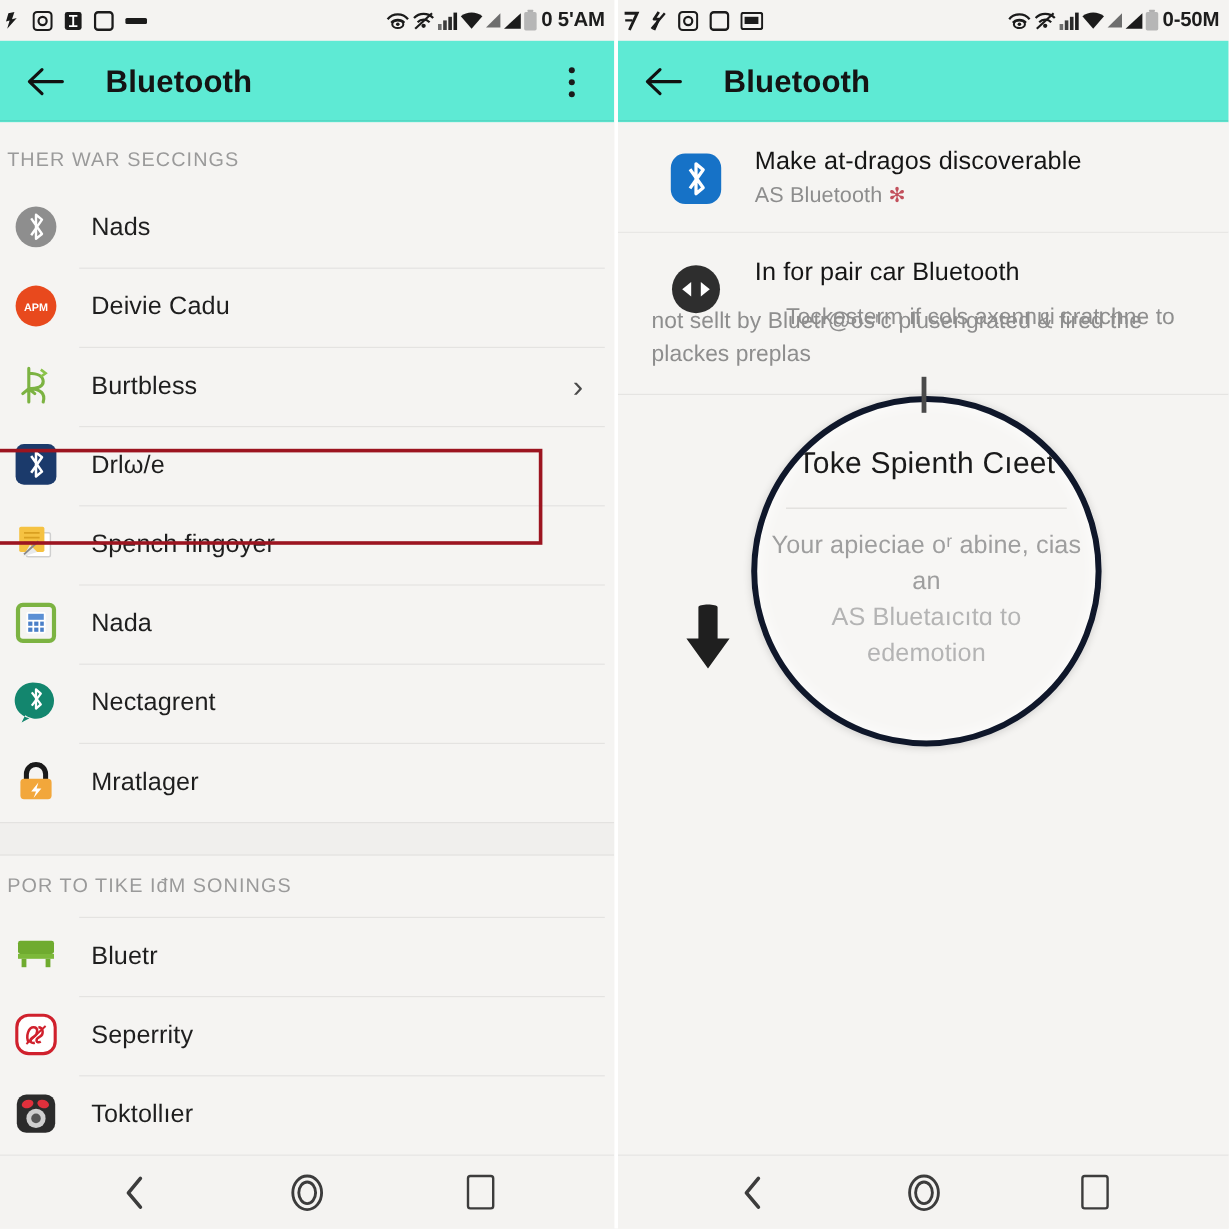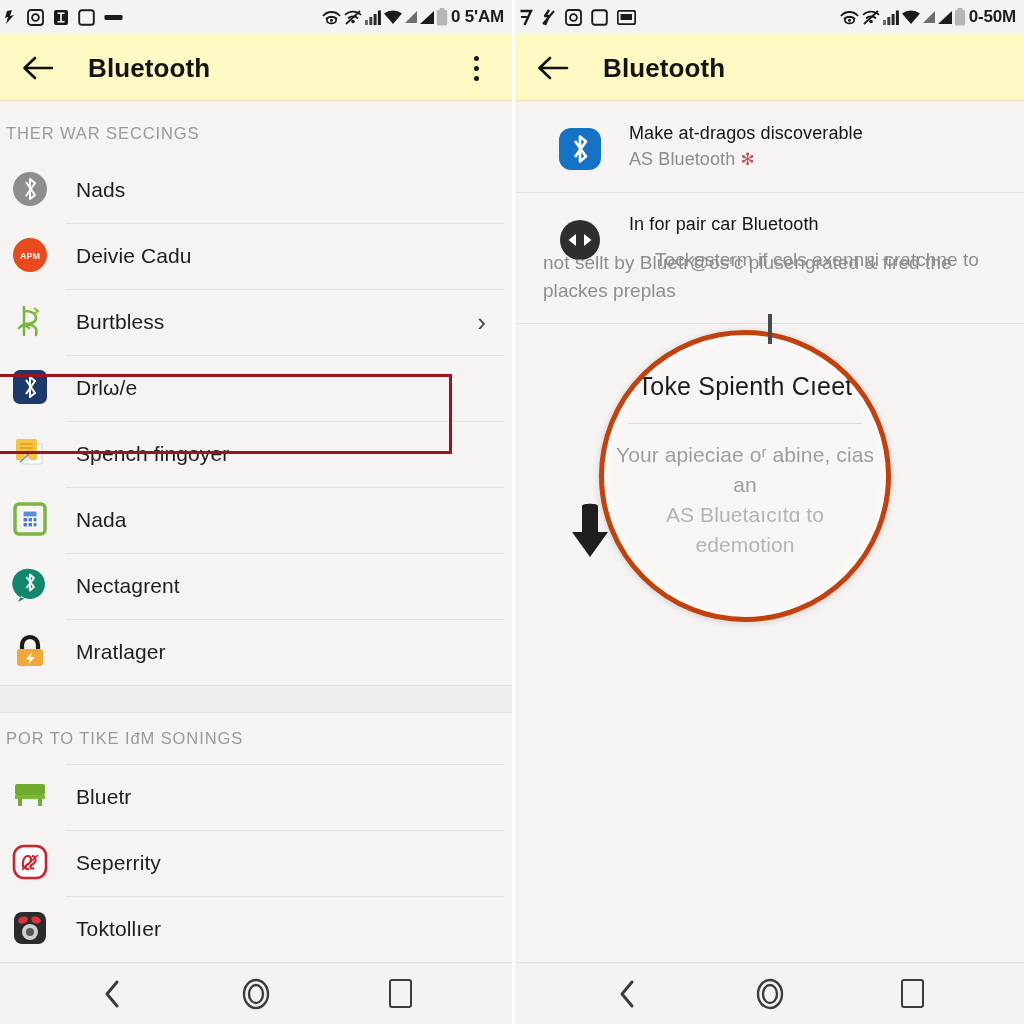--- a/index.html
+++ b/index.html
@@ -70,21 +70,21 @@
     color: #1d1d1d;
     letter-spacing: -0.2px;
     white-space: nowrap;
     margin-left: 2px;
   }
 
   
   .actionbar {
     height: 68px;
     flex: 0 0 68px;
-    background: #fef9c3;
+    background: #5eead4;
     display: flex;
     align-items: center;
     padding: 0 18px;
     box-sizing: border-box;
     position: relative;
   }
   .actionbar::after {
     content: "";
     position: absolute;
     left: 0; right: 0; bottom: 0;
@@ -222,21 +222,21 @@
     width: 46px;
     flex: 0 0 46px;
     margin-right: 26px;
     display: flex;
     align-items: flex-start;
     justify-content: center;
     padding-top: 4px;
   }
   .r-text { flex: 1 1 auto; min-width: 0; }
   .r-title {
-    font-size: 18px;
+    font-size: 21px;
     color: #151515;
     font-weight: 400;
     letter-spacing: 0.1px;
     line-height: 1.25;
   }
   .r-sub {
     font-size: 18px;
     color: #8d8d8d;
     margin-top: 4px;
     letter-spacing: 0.1px;
@@ -247,26 +247,26 @@
     color: #8e8e8e;
     line-height: 1.46;
     margin-top: 10px;
     letter-spacing: 0.05px;
   }
   .r-para .indent { padding-left: 26px; display: inline; }
 
   
   .magnifier {
     position: absolute;
-    left: 84px;
+    left: 111px;
     top: 228px;
     width: 292px;
     height: 292px;
     border-radius: 50%;
-    border: 5px solid #c2410c;
+    border: 5px solid #0f172a;
     box-sizing: border-box;
     background: #f7f6f4;
     box-shadow: 0 1px 7px rgba(0,0,0,0.16), inset 0 0 14px rgba(255,255,255,0.9);
     overflow: hidden;
     z-index: 9;
   }
   .mag-inner {
     position: absolute;
     inset: 0;
     display: flex;

